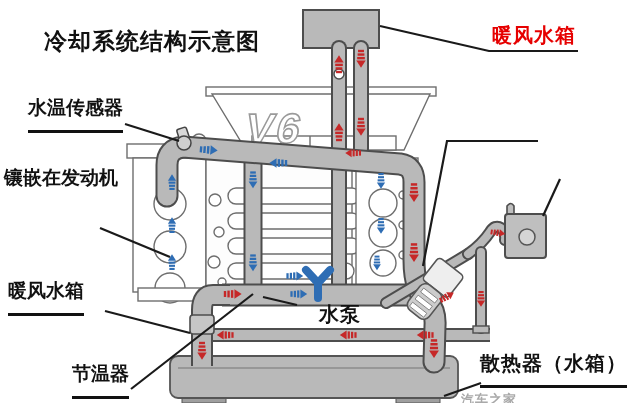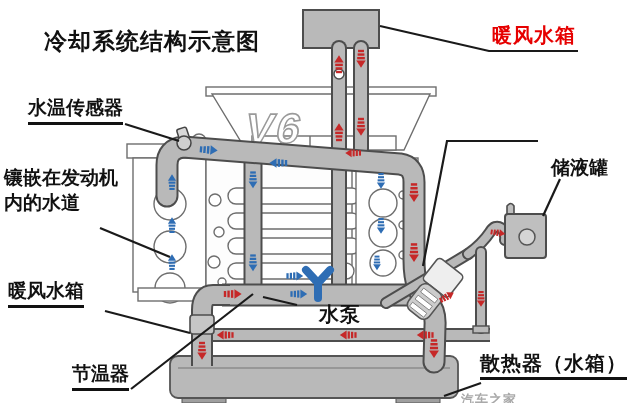--- a/index.html
+++ b/index.html
@@ -1,20 +1,20 @@
 <!DOCTYPE html>
 <html><head>
 <meta charset="utf-8">
 <style>
   html,body{margin:0;padding:0;background:#fff;}
   #stage{position:relative;width:637px;height:403px;background:#fff;overflow:hidden;
          font-family:"Liberation Sans",sans-serif;}
   #stage svg{position:absolute;left:0;top:0;}
   .lbl{position:absolute;font-weight:bold;color:#111;white-space:nowrap;line-height:1.3;}
-  .ul{border-bottom:3px solid #111;padding-bottom:1px;}
+  .ul{border-bottom:3px solid #111;padding-bottom:9px;}
   .s19{font-size:19px;}
   .s20{font-size:20px;letter-spacing:1px;}
   .title{font-size:23px;letter-spacing:1px;margin-left:36px;}
   .red{color:#e60000;}
   .watermark{position:absolute;left:461px;top:391px;color:#a9a9a9;font-size:13px;
              font-weight:bold;letter-spacing:1px;}
 </style>
 </head>
 <body>
 
@@ -195,31 +195,29 @@
     <path d="M481,383 L444,396"></path>
   </g>
 </svg>
 
 <div class="lbl title" style="left:8px;top:27px;">冷却系统结构示意图</div>
 
 <div class="lbl s19 ul" style="left:28px;top:96px;">水温传感器</div>
 
 <div class="lbl s19" style="left:4px;top:166px;">
   <div>镶嵌在发动机</div>
-  <div>内的水道</div>
 </div>
 
 <div class="lbl s19 ul" style="left:8px;top:279px;">暖风水箱</div>
 
 <div class="lbl s19 ul" style="left:72px;top:362px;">节温器</div>
 
 <div class="lbl s20" style="left:295px;top:301px;margin-left:24px;">水泵</div>
 
 <div class="lbl s20 red" style="left:492px;top:22px;">暖风水箱</div>
 
 
-<div class="lbl s19" style="left:551px;top:156px;">储液罐</div>
 
 <div class="lbl s20 ul" style="left:480px;top:350px;">散热器（水箱）</div>
 
 <div class="watermark">汽车之家 AUTOHOME.COM.CN</div>
 
 </div>
 
 </body></html>

